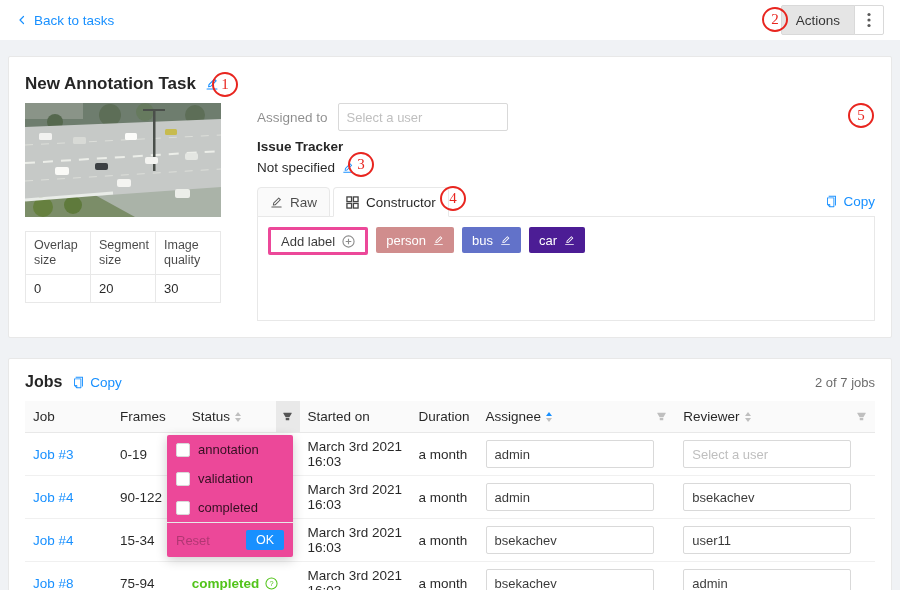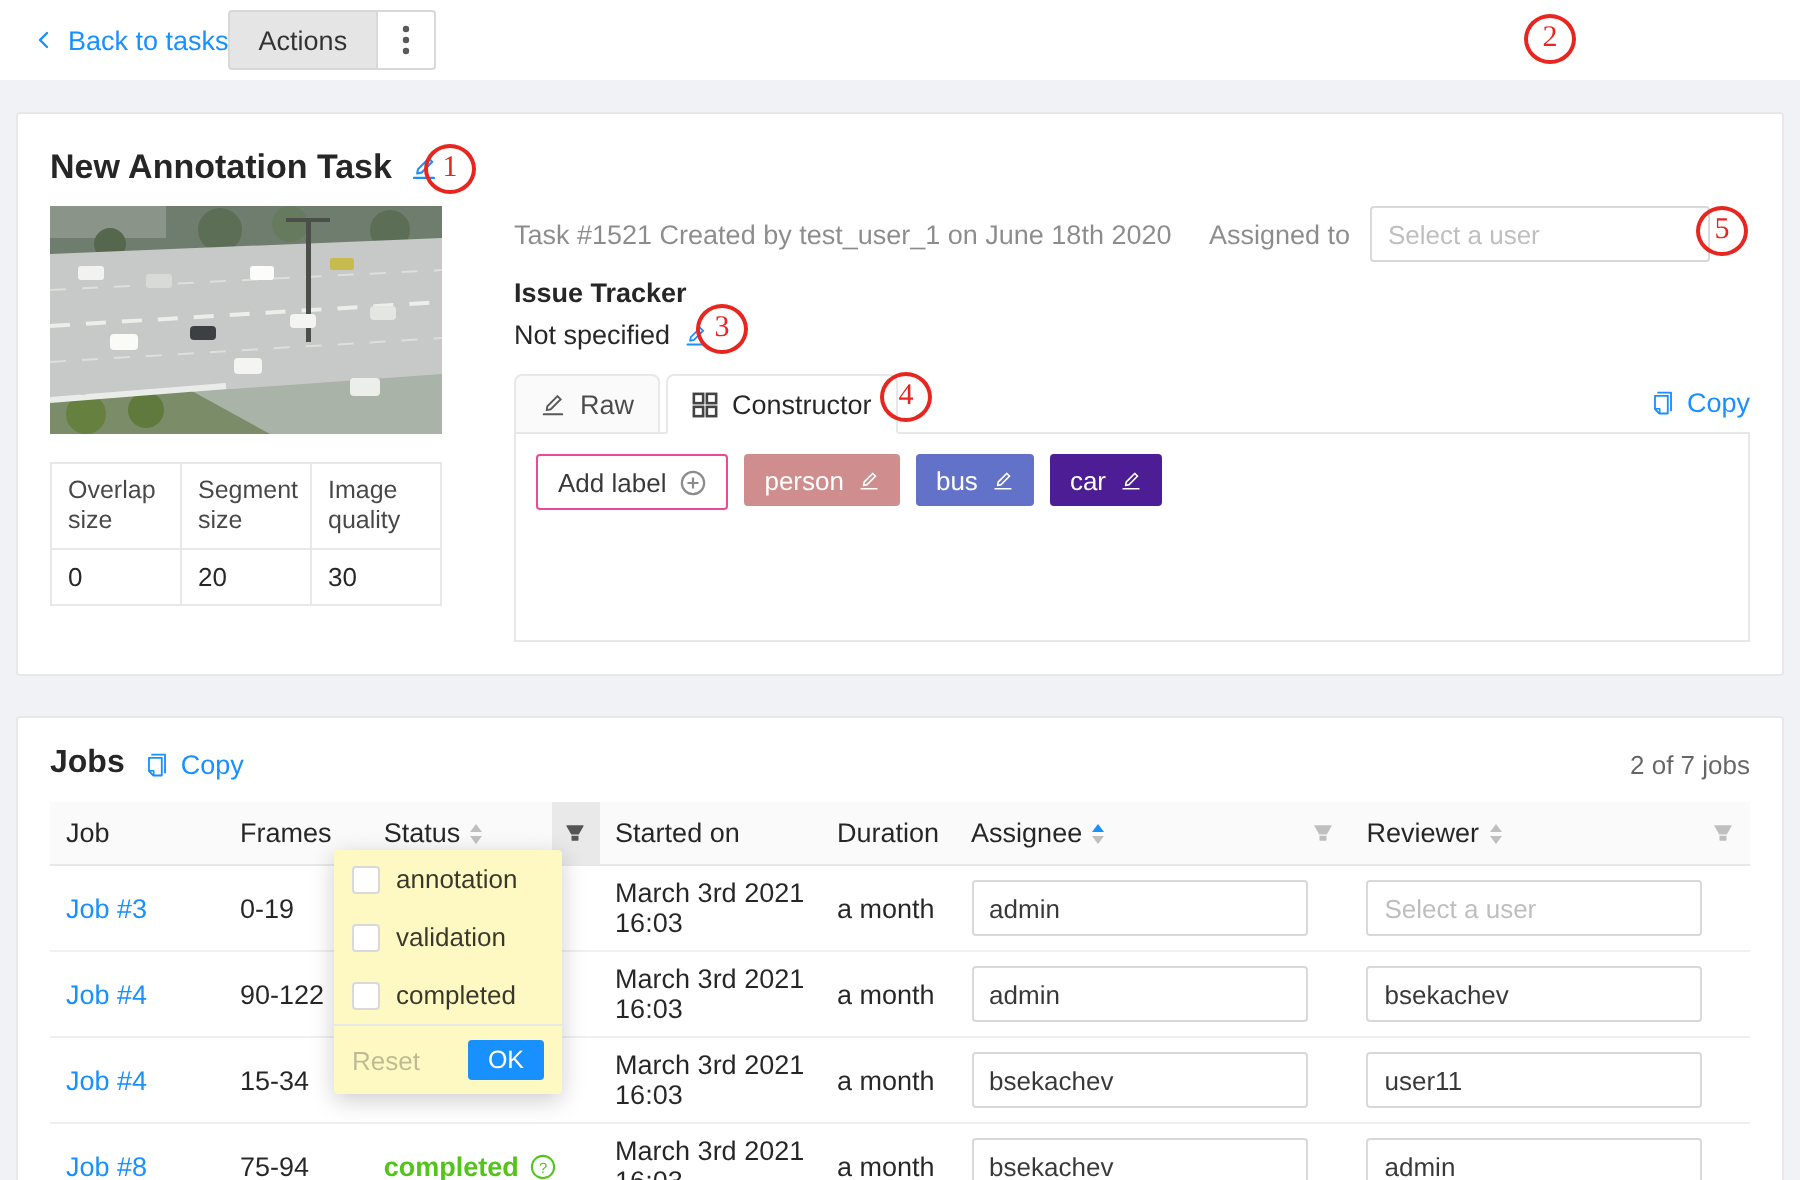--- a/index.html
+++ b/index.html
@@ -5,21 +5,21 @@
   html,body{margin:0;padding:0}
   body{
     width:900px;height:590px;position:relative;overflow:hidden;
     background:#f0f2f5;
     font-family:"Liberation Sans",sans-serif;font-size:14px;color:rgba(0,0,0,.85);
   }
   a{text-decoration:none;cursor:pointer}
   button{cursor:pointer}
 
   
-  .topbar{height:40px;background:#fff;display:flex;align-items:center;padding:0 16px;}
+  .topbar{height:40px;background:#fff;display:flex;align-items:center;justify-content:space-between;padding:0 16px;}
   .back-link{display:inline-flex;align-items:center;gap:6px;color:#1890ff;font-size:13.5px;}
   .actions-group{display:flex;align-items:center;}
   .actions-btn{height:30px;padding:0 14px;background:#e5e5e5;border:1px solid #d9d9d9;border-radius:2px 0 0 2px;font-size:13.5px;color:rgba(0,0,0,.78);font-family:inherit;}
   .actions-more{height:30px;width:30px;margin-left:-1px;background:#fff;border:1px solid #d9d9d9;border-radius:0 2px 2px 0;display:flex;align-items:center;justify-content:center;color:rgba(0,0,0,.65);}
 
   
   .card{background:#fff;border:1px solid #e8e8e8;border-radius:2px;margin:0 8px;}
   .task-card{margin-top:16px;padding:16px;}
   .jobs-card{margin-top:20px;padding:12px 16px 0;position:relative;}
 
@@ -46,21 +46,21 @@
 
   .issue-label{margin-top:8px;font-weight:700;font-size:13.5px;color:#262626;line-height:16px;}
   .issue-value{margin-top:4px;display:flex;align-items:center;gap:7px;font-size:13.5px;line-height:18px;}
 
   .tabs-row{margin-top:10px;display:flex;align-items:flex-end;border-bottom:1px solid #e8e8e8;}
   .tab{height:30px;padding:0 12px;display:inline-flex;align-items:center;gap:7px;border:1px solid #e8e8e8;border-radius:4px 4px 0 0;background:#fafafa;margin-right:3px;margin-bottom:-1px;font-size:13.5px;color:rgba(0,0,0,.7);cursor:pointer;box-sizing:border-box;}
   .tab.active{background:#fff;border-bottom:1px solid #fff;color:rgba(0,0,0,.85);font-weight:400;}
   .copy-link{margin-left:auto;display:inline-flex;align-items:center;gap:5px;color:#1890ff;font-size:13.5px;padding-bottom:7px;}
 
   .constructor-panel{border:1px solid #e8e8e8;border-top:none;min-height:104px;padding:10px;display:flex;align-items:flex-start;gap:8px;box-sizing:border-box;}
-  .add-label-btn{height:28px;padding:0 10px;background:#fff;border:1px solid #ec4899;border-radius:2px;display:inline-flex;align-items:center;gap:7px;font-size:13px;color:rgba(0,0,0,.78);font-family:inherit;}
+  .add-label-btn{height:28px;padding:0 10px;background:#fff;border:3px solid #ec4899;border-radius:2px;display:inline-flex;align-items:center;gap:7px;font-size:13px;color:rgba(0,0,0,.78);font-family:inherit;}
   .tag{height:26px;padding:0 10px;border-radius:2px;color:#fff;display:inline-flex;align-items:center;gap:7px;font-size:13px;cursor:pointer;}
   .tag .edit-icon{color:#fff;}
 
   
   .jobs-head{display:flex;align-items:center;gap:10px;height:22px;}
   .jobs-title{margin:0;font-size:16px;font-weight:700;color:#262626;}
   .jobs-count{margin-left:auto;color:rgba(0,0,0,.6);font-size:13px;}
   .jobs-table{width:100%;border-collapse:collapse;margin-top:8px;font-size:13.5px;}
   .jobs-table thead th{background:#fafafa;border-bottom:1px solid #e8e8e8;padding:7px 8px;font-weight:400;text-align:left;color:rgba(0,0,0,.85);height:17px;}
   .jobs-table tbody td{border-bottom:1px solid #f0f0f0;padding:6px 8px;height:28px;}
@@ -71,21 +71,21 @@
   .sorter{display:inline-flex;flex-direction:column;gap:2px;margin-left:5px;cursor:pointer;}
   .tri-up{width:0;height:0;border-left:3.5px solid transparent;border-right:3.5px solid transparent;border-bottom:4.5px solid #bfbfbf;}
   .tri-down{width:0;height:0;border-left:3.5px solid transparent;border-right:3.5px solid transparent;border-top:4.5px solid #bfbfbf;}
   .tri-up.on{border-bottom-color:#1890ff;}
   .job-link{color:#1890ff;}
   .cell-input{width:168px;}
   .status-wrap{display:inline-flex;align-items:center;gap:6px;}
   .status-completed{color:#52c41a;font-weight:600;}
 
   
-  .status-dropdown{position:absolute;left:158px;top:66px;width:114px;background:#fef9c3;border-radius:2px;box-shadow:0 3px 12px rgba(0,0,0,.2);z-index:20;}
+  .status-dropdown{position:absolute;left:158px;top:76px;width:126px;background:#ec4899;border-radius:2px;box-shadow:0 3px 12px rgba(0,0,0,.2);z-index:20;}
   .dd-item{display:flex;align-items:center;gap:8px;padding:7px 9px;font-size:13px;color:rgba(0,0,0,.78);cursor:pointer;}
   .checkbox{width:14px;height:14px;border:1px solid #d9d9d9;border-radius:2px;background:#fff;flex:none;box-sizing:border-box;}
   .dd-footer{display:flex;justify-content:space-between;align-items:center;border-top:1px solid #e8e8e8;padding:7px 9px;}
   .reset-btn{background:none;border:none;padding:0;color:rgba(0,0,0,.25);font-size:13px;font-family:inherit;}
   .ok-btn{background:#1890ff;color:#fff;border:none;border-radius:2px;font-size:12.5px;padding:3px 10px;font-family:inherit;}
 
   
   .ann{position:absolute;width:26px;height:25px;border:2px solid #e8251f;border-radius:50%;color:#e8251f;display:flex;align-items:center;justify-content:center;font:400 15px "Liberation Serif",serif;z-index:60;box-sizing:border-box;background:transparent;}
   .ann-1{left:212px;top:72px}
   .ann-2{left:762px;top:7px}
@@ -173,21 +173,20 @@
             <td>0</td>
             <td>20</td>
             <td>30</td>
           </tr>
         </tbody>
       </table>
     </div>
 
     <div class="right-col">
       <div class="meta-row">
-        <span class="meta-text">Task #1521 Created by test_user_1 on June 18th 2020</span>
         <div class="assigned">
           <span class="assigned-label">Assigned to</span>
           <input class="input assignee-input" placeholder="Select a user" style="">
         </div>
       </div>
 
       <div class="issue-label">Issue Tracker</div>
       <div class="issue-value">
         <span>Not specified</span>
         <span class="edit-icon">

